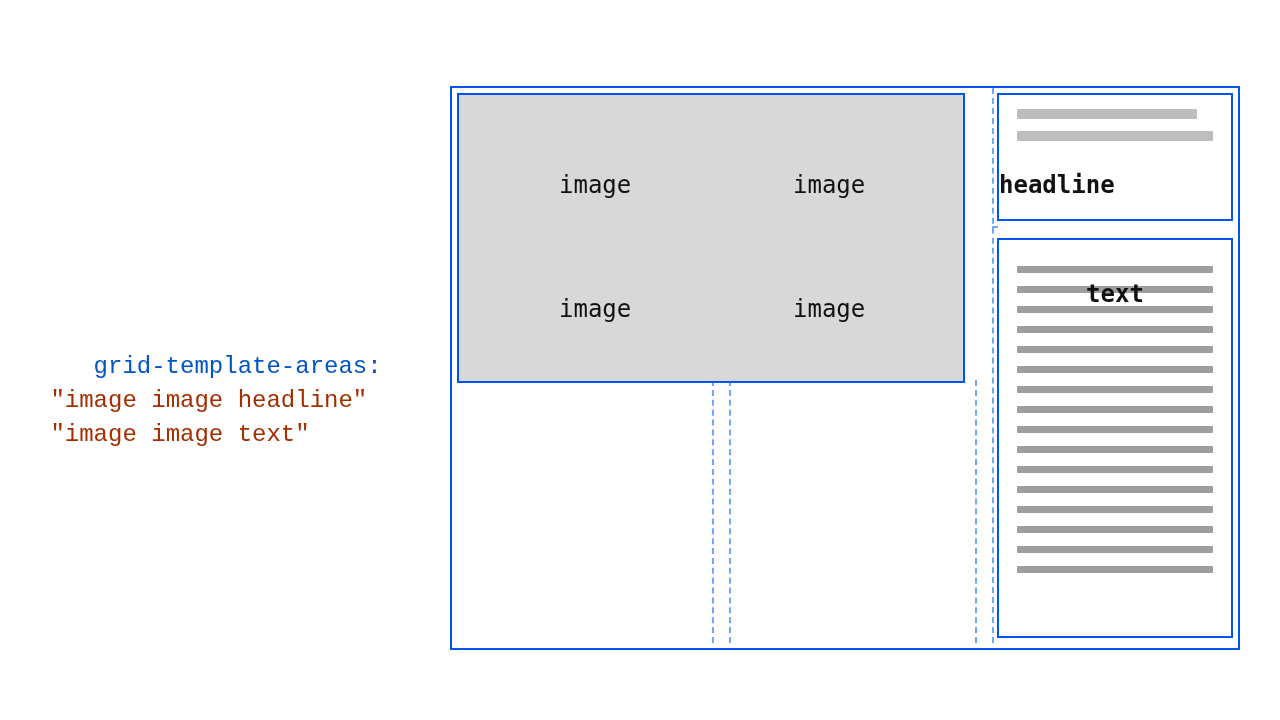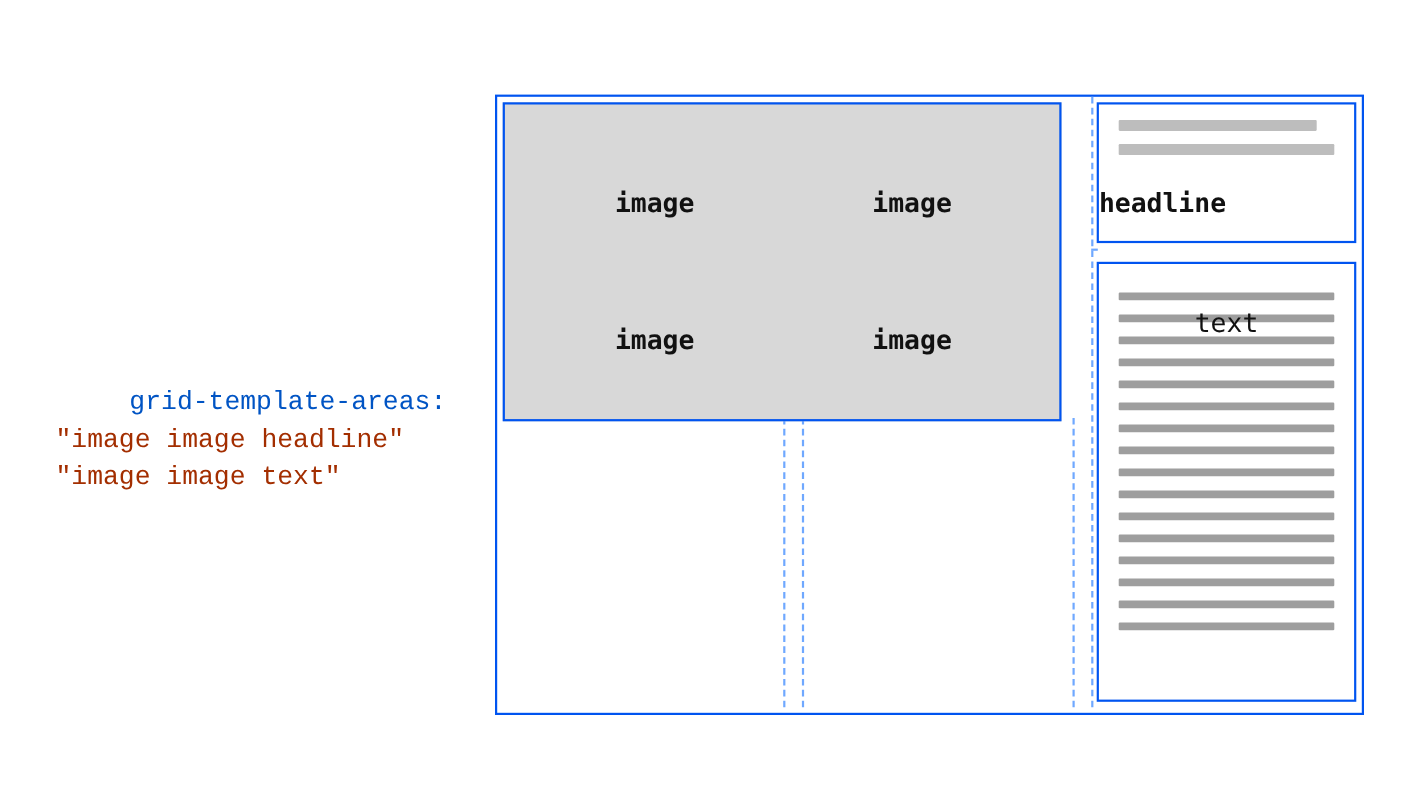--- a/index.html
+++ b/index.html
@@ -1,45 +1,45 @@
 <!DOCTYPE html>
 <html><head>
 <meta charset="utf-8">
 <style>
   html,body{margin:0;padding:0;background:#fff;}
   body{width:1280px;height:720px;font-family:Consolas,Menlo,"Courier New",monospace;}
   .stage{position:relative;width:1280px;height:720px;}
 
   
   .code{position:absolute;left:36px;top:316px;font-size:24px;line-height:34px;white-space:pre;}
-  .css-prop{color:#0054c4;margin-left:24px;}
+  .css-prop{color:#0054c4;}
   .css-str{color:#a32e00;}
 
   
   .diagram{position:absolute;left:450px;top:86px;width:786px;height:560px;border:2px solid #0054f0;background:#fff;}
 
   
   .guide{position:absolute;border-left:2px dashed #6fa8ff;top:0;height:100%;}
   .guideH{position:absolute;border-top:2px dashed #6fa8ff;left:0;width:100%;}
 
   
   .image-area{position:absolute;left:5px;top:5px;width:504px;height:286px;border:2px solid #0054f0;background:#d8d8d8;}
-  .cell-label{position:absolute;font-family:Consolas,Menlo,monospace;font-weight:bold;font-size:24px;color:#111;}
+  .cell-label{position:absolute;font-family:Consolas,Menlo,monospace;font-weight:normal;font-size:24px;color:#111;}
 
   
   .headline-box{position:absolute;right:5px;top:5px;width:236px;height:128px;border:2px solid #0054f0;background:#fff;padding:14px 18px;box-sizing:border-box;}
   .hbar{height:10px;background:#bdbdbd;margin-bottom:12px;border-radius:1px;}
   .hbar.short{width:92%;}
   .hbar.long{width:100%;}
   .headline-label{position:absolute;left:0;right:0;top:76px;font-family:Consolas,Menlo,monospace;font-weight:bold;font-size:24px;color:#111;}
 
   
   .text-box{position:absolute;right:5px;top:150px;width:236px;height:400px;border:2px solid #0054f0;background:#fff;padding:26px 18px 18px;box-sizing:border-box;}
   .tbar{height:7px;background:#9e9e9e;margin-bottom:13px;border-radius:1px;}
-  .text-label{position:absolute;left:0;right:0;text-align:center;top:40px;font-family:Consolas,Menlo,monospace;font-weight:normal;font-size:24px;color:#111;}
+  .text-label{position:absolute;left:0;right:0;text-align:center;top:40px;font-family:Consolas,Menlo,monospace;font-weight:bold;font-size:24px;color:#111;}
 </style>
 </head>
 <body>
 
 <div class="stage">
 
   <div class="code">
     <span class="css-prop">grid-template-areas:</span>
  <span class="css-str">"image image headline"</span>
  <span class="css-str">"image image text"</span>

